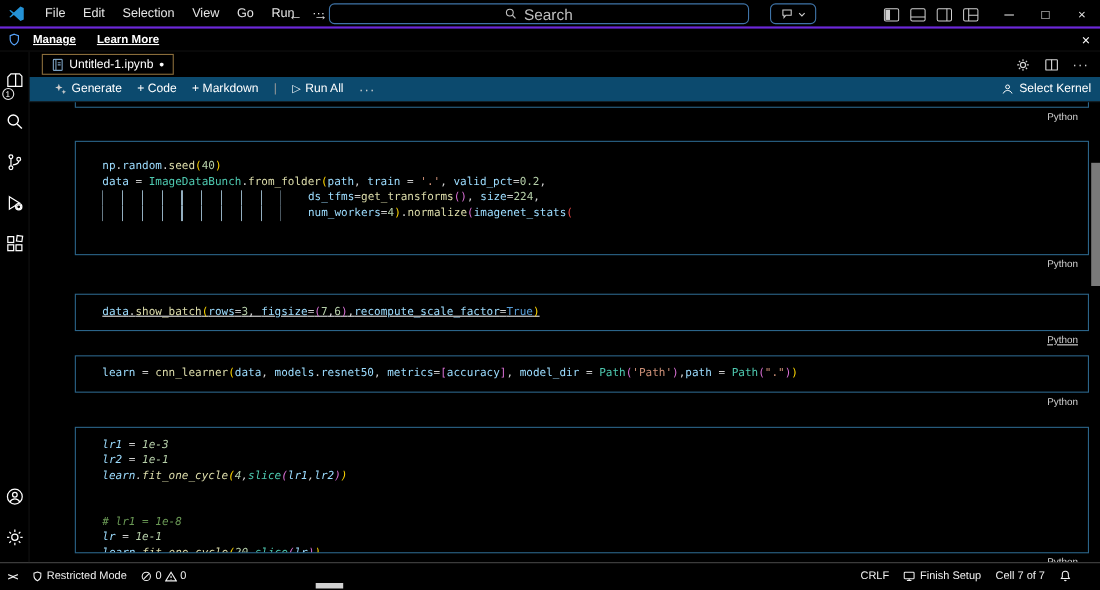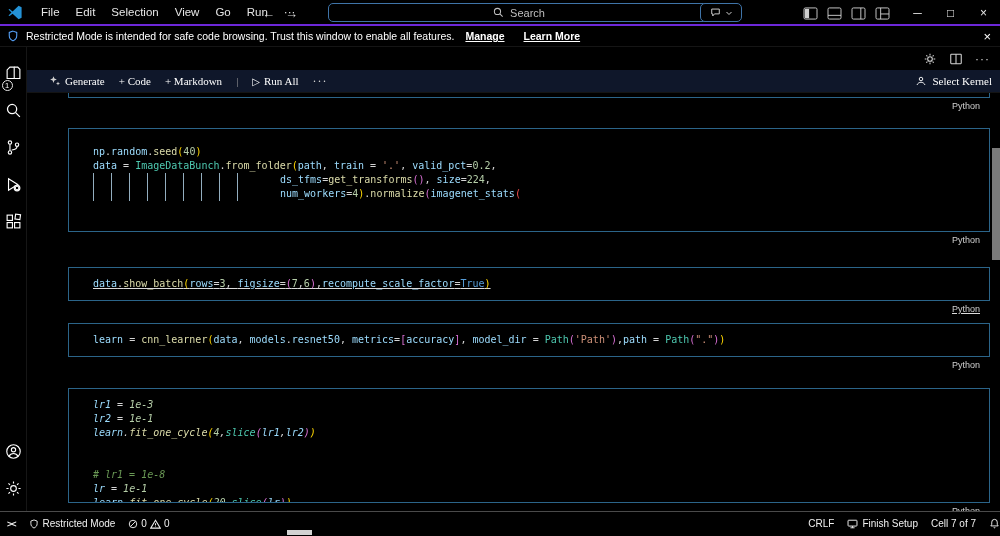--- a/index.html
+++ b/index.html
@@ -11,23 +11,23 @@
   }
   svg { display:block; }
 
   
   .titlebar { position:relative; height:26px; display:flex; align-items:center; background:#000; border-bottom:2px solid #6d28d9; }
   .vscode-logo { margin-left:8px; }
   .menus { display:flex; margin-left:10px; }
   .menu-item { font-size:11.5px; color:#e6e6e6; padding:3px 8px; cursor:default; }
   .nav-arrows { position:absolute; left:262px; top:0; height:26px; display:flex; align-items:center; gap:10px; font-size:13px; color:#d8d8d8; }
   .searchbox {
-    position:absolute; left:328px; top:3px; width:382px; height:19px;
+    position:absolute; left:299px; top:3px; width:382px; height:19px;
     border:1px solid #3f74a8; border-radius:5px; display:flex; align-items:center; justify-content:center;
-    gap:6px; color:#bfbfbf; font-size:11px; background:#000;
+    gap:6px; color:#bfbfbf; font-size:14px; background:#000;
   }
   .copilot-box {
     position:absolute; left:700px; top:3px; width:42px; height:19px;
     border:1px solid #3f74a8; border-radius:5px; display:flex; align-items:center; justify-content:center; gap:4px; color:#cfcfcf; background:#000;
   }
   .layout-icons { position:absolute; right:110px; top:0; height:26px; display:flex; align-items:center; gap:9px; color:#d0d0d0; }
   .win-controls { position:absolute; right:0; top:0; height:26px; display:flex; }
   .win-btn { width:33px; height:26px; display:flex; align-items:center; justify-content:center; font-size:12px; color:#e8e8e8; }
 
   
@@ -48,21 +48,21 @@
   .main-col { position:relative; flex:1; display:flex; flex-direction:column; }
 
   
   .tabbar { height:23px; display:flex; align-items:center; background:#000; }
   .tab { margin-left:11px; height:19px; display:flex; align-items:center; gap:5px; padding:0 8px; border:1px solid #8a6d3b; background:#000; color:#fff; font-size:11px; }
   .tab-dot { font-size:8px; color:#fff; }
   .editor-actions { margin-left:auto; margin-right:10px; display:flex; align-items:center; gap:12px; color:#d6d6d6; }
   .ellipsis-glyph { font-size:12px; letter-spacing:1px; color:#d6d6d6; }
 
   
-  .nbtoolbar { height:23px; display:flex; align-items:center; background:#0f172a; border-bottom:1px solid #141414; font-size:11px; color:#fff;font-family:Liberation Serif, serif; }
+  .nbtoolbar { height:23px; display:flex; align-items:center; background:#0c4a6e; border-bottom:1px solid #141414; font-size:11px; color:#fff; }
   .nb-btn { display:flex; align-items:center; gap:4px; margin-left:14px; cursor:pointer; }
   .nb-btn:first-child { margin-left:22px; }
   .nb-sep { margin-left:14px; color:#9a9a9a; }
   .nb-right { margin-left:auto; margin-right:8px; display:flex; align-items:center; gap:5px; }
   .play-glyph { font-size:10px; }
 
   
   .editor { position:relative; flex:1; background:#000; overflow:hidden; }
   .cell { position:absolute; left:41px; right:10px; }
   .cell-editor { border:1px solid #2b6489; background:#000; overflow:hidden; }
@@ -84,21 +84,21 @@
   .hscroll-thumb { position:absolute; left:287px; top:530px; width:25px; height:5px; background:#d2d2d2; z-index:5; }
 
   
   .tk-v{color:#9cdcfe} .tk-f{color:#dcdcaa} .tk-c{color:#4ec9b0} .tk-n{color:#b5cea8}
   .tk-s{color:#ce9178} .tk-k{color:#569cd6} .tk-o{color:#d4d4d4}
   .tk-b1{color:#ffd700} .tk-b2{color:#da70d6} .tk-r{color:#f14c4c} .tk-cm{color:#6a9955}
 
   
   .statusbar { height:24px; display:flex; align-items:center; background:#000; border-top:1px solid #4a4a4a; font-size:10px; color:#f0f0f0; }
   .sb-left { display:flex; align-items:center; gap:13px; padding-left:7px; }
-  .sb-right { margin-left:auto; display:flex; align-items:flex-start; gap:13px; padding-right:0; }
+  .sb-right { margin-left:auto; display:flex; align-items:flex-start; gap:13px; padding-right:26px; }
   .sb-item { display:flex; align-items:center; gap:4px; cursor:pointer; }
   .remote-glyph { font-size:9px; font-weight:bold; letter-spacing:-1px; }
   .problems { display:flex; align-items:center; gap:3px; }
 </style>
 </head>
 <body>
 
 <div class="app">
 
   <div class="titlebar">
@@ -174,21 +174,20 @@
       <span class="win-btn">×</span>
     </div>
   </div>
 
   <div class="banner">
     <span class="shield">
       <svg width="12" height="12" viewBox="0 0 16 16" fill="none" stroke="#58a6ff" stroke-width="1.4">
           <path d="M8 1.5 13 3.3v4.2c0 3.4-2 5.4-5 7-3-1.6-5-3.6-5-7V3.3z"></path>
         </svg>
     </span>
-    <span class="banner-text">Restricted Mode is intended for safe code browsing. Trust this window to enable all features.</span>
     <span class="banner-link">Manage</span>
     <span class="banner-link learn">Learn More</span>
     <span class="banner-close">×</span>
   </div>
 
   <div class="body-row">
 
     <div class="activitybar">
       <div class="act-icon">
         <svg width="17" height="17" viewBox="0 0 24 24" fill="none" stroke="#fff" stroke-width="1.6">
@@ -239,20 +238,32 @@
               <circle cx="12" cy="12" r="4"></circle>
               <path d="M12 2v3M12 19v3M2 12h3M19 12h3M4.9 4.9l2.1 2.1M17 17l2.1 2.1M19.1 4.9 17 7M7 17l-2.1 2.1"></path>
             </svg>
         </div>
       </div>
     </div>
 
     <div class="main-col">
 
       <div class="tabbar">
+        <div class="tab">
+          <span>
+            <svg width="11" height="12" viewBox="0 0 16 18" fill="none" stroke="#7ca1c0" stroke-width="1.5">
+                <rect x="2" y="1.5" width="12" height="15" rx="1"></rect>
+                <line x1="5.5" y1="1.5" x2="5.5" y2="16.5"></line>
+                <line x1="8" y1="6" x2="12" y2="6"></line>
+                <line x1="8" y1="9" x2="12" y2="9"></line>
+              </svg>
+          </span>
+          <span>Untitled-1.ipynb</span>
+          <span class="tab-dot">●</span>
+        </div>
         <div class="editor-actions">
           <span>
             <svg width="14" height="14" viewBox="0 0 24 24" fill="none" stroke="#d6d6d6" stroke-width="1.8">
                 <circle cx="12" cy="12" r="4"></circle>
                 <path d="M12 3v3M12 18v3M3 12h3M18 12h3M5.6 5.6l2 2M16.4 16.4l2 2M18.4 5.6l-2 2M7.6 16.4l-2 2"></path>
               </svg>
           </span>
           <span>
             <svg width="14" height="14" viewBox="0 0 24 24" fill="none" stroke="#d6d6d6" stroke-width="1.8">
                 <rect x="3" y="4" width="18" height="16" rx="1"></rect>

